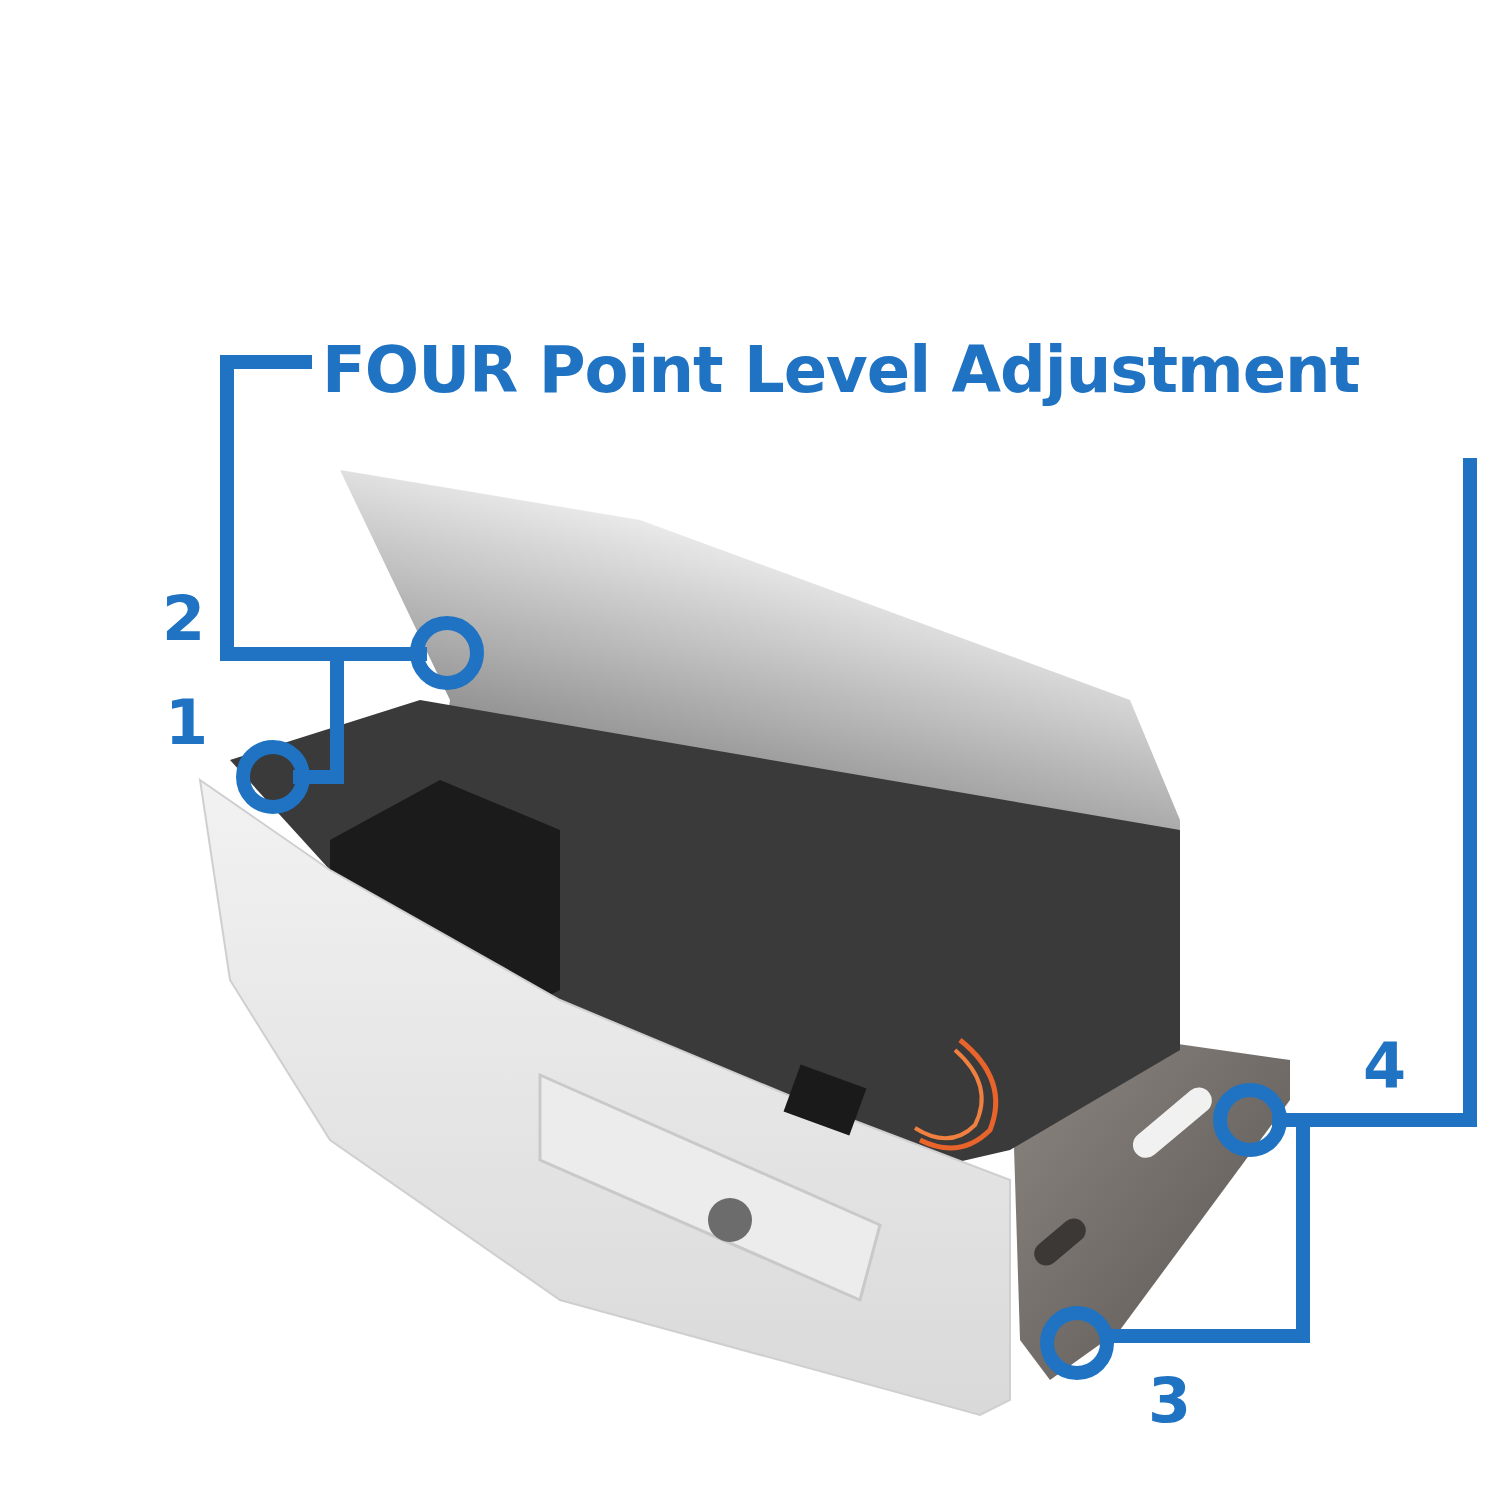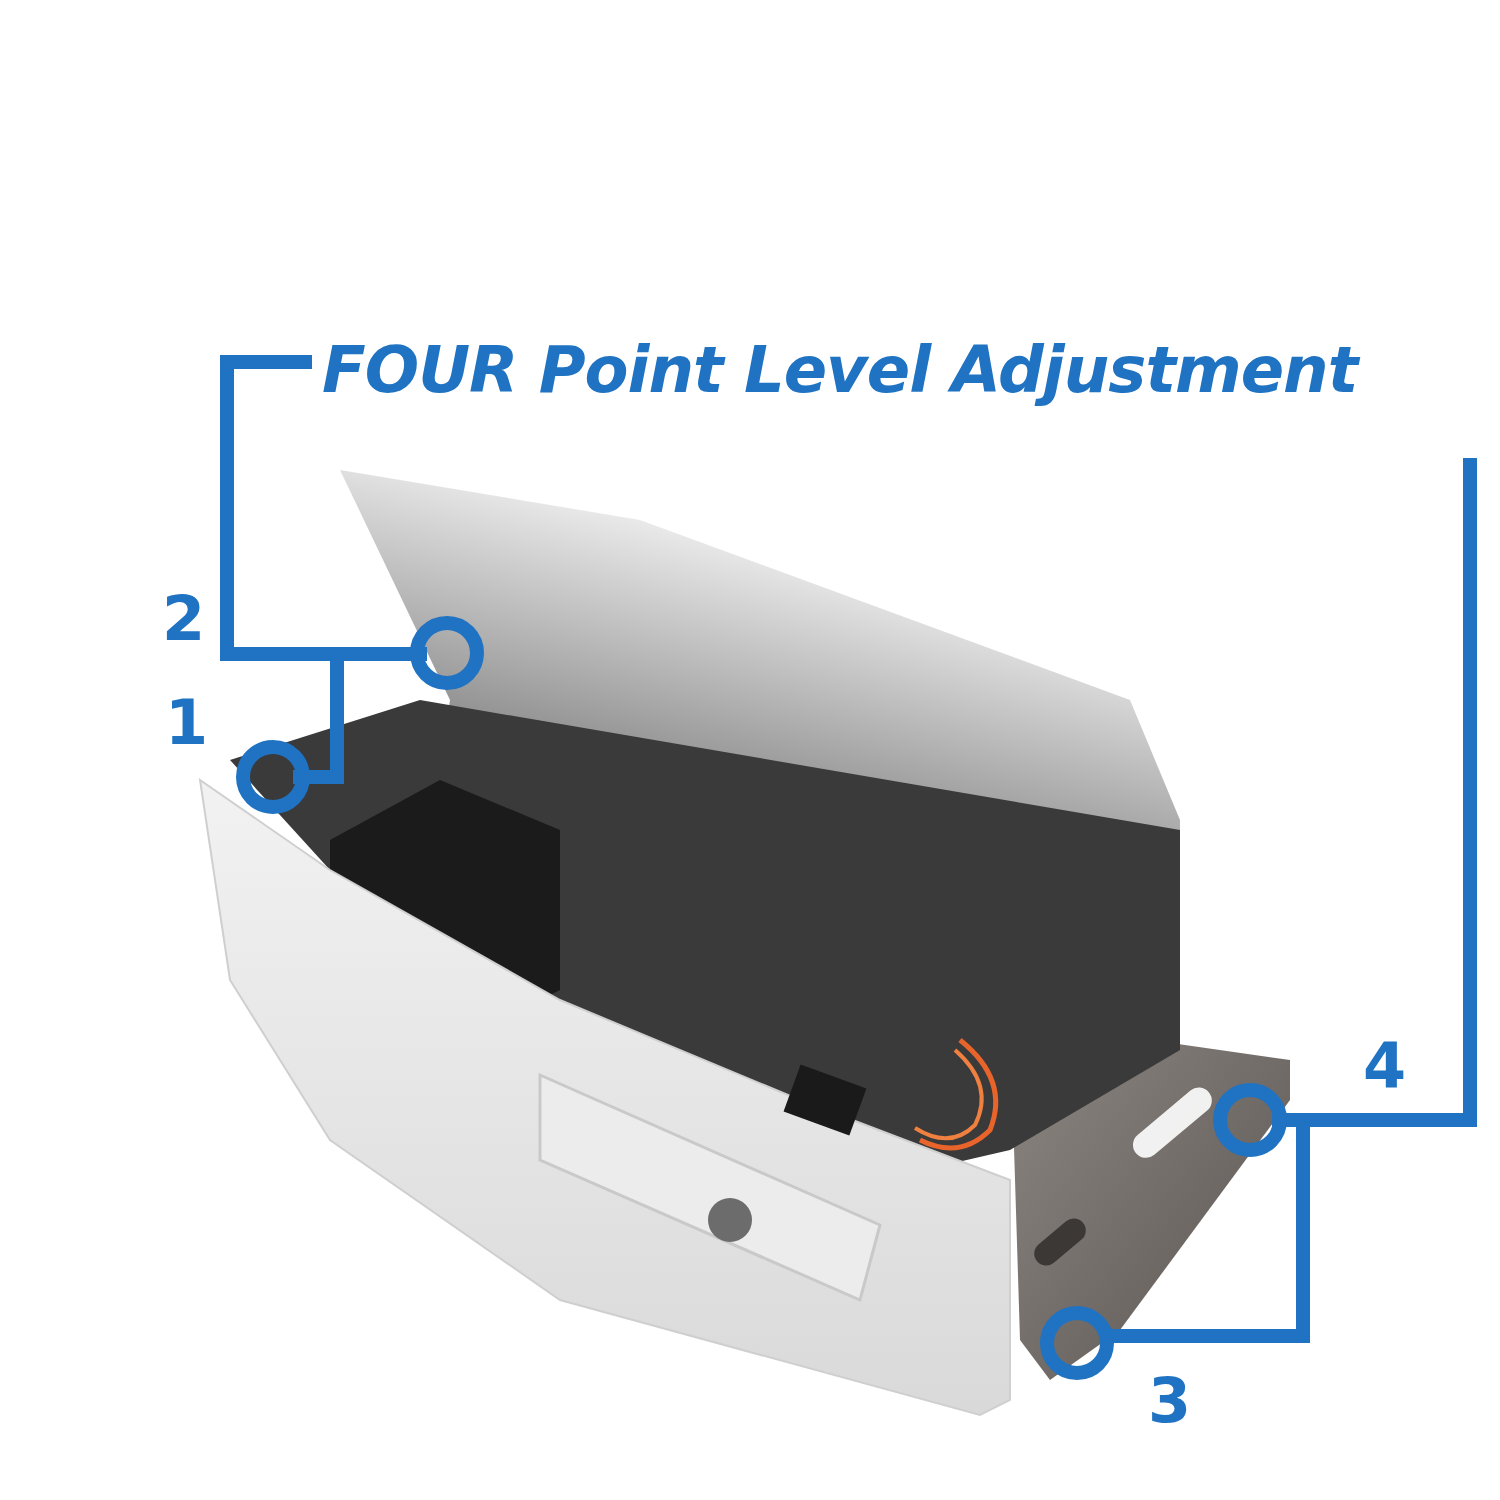--- a/index.html
+++ b/index.html
@@ -1,20 +1,20 @@
 <!DOCTYPE html>
 <html><head>
 <meta charset="utf-8">
 <style>
   html, body { margin: 0; padding: 0; background: #ffffff; }
   body { width: 1500px; height: 1500px; position: relative; overflow: hidden;
          font-family: "DejaVu Sans", "Liberation Sans", sans-serif; }
   .stage { position: absolute; left: 0; top: 0; width: 1500px; height: 1500px; }
   .title { position: absolute; left: 322px; top: 330px; font-size: 64px; font-weight: bold;
-           color: #1f73c2; letter-spacing: -1px; white-space: nowrap; line-height: 80px; font-style: italic; }
+           color: #1f73c2; letter-spacing: -1px; white-space: nowrap; line-height: 80px; }
   .num { position: absolute; font-size: 62px; font-weight: bold; color: #1f73c2; line-height: 62px; }
   svg { position: absolute; left: 0; top: 0; }
 </style>
 </head>
 <body>
 
 <div class="stage">
 
   <svg width="1500" height="1500" viewBox="0 0 1500 1500">
     <defs>

